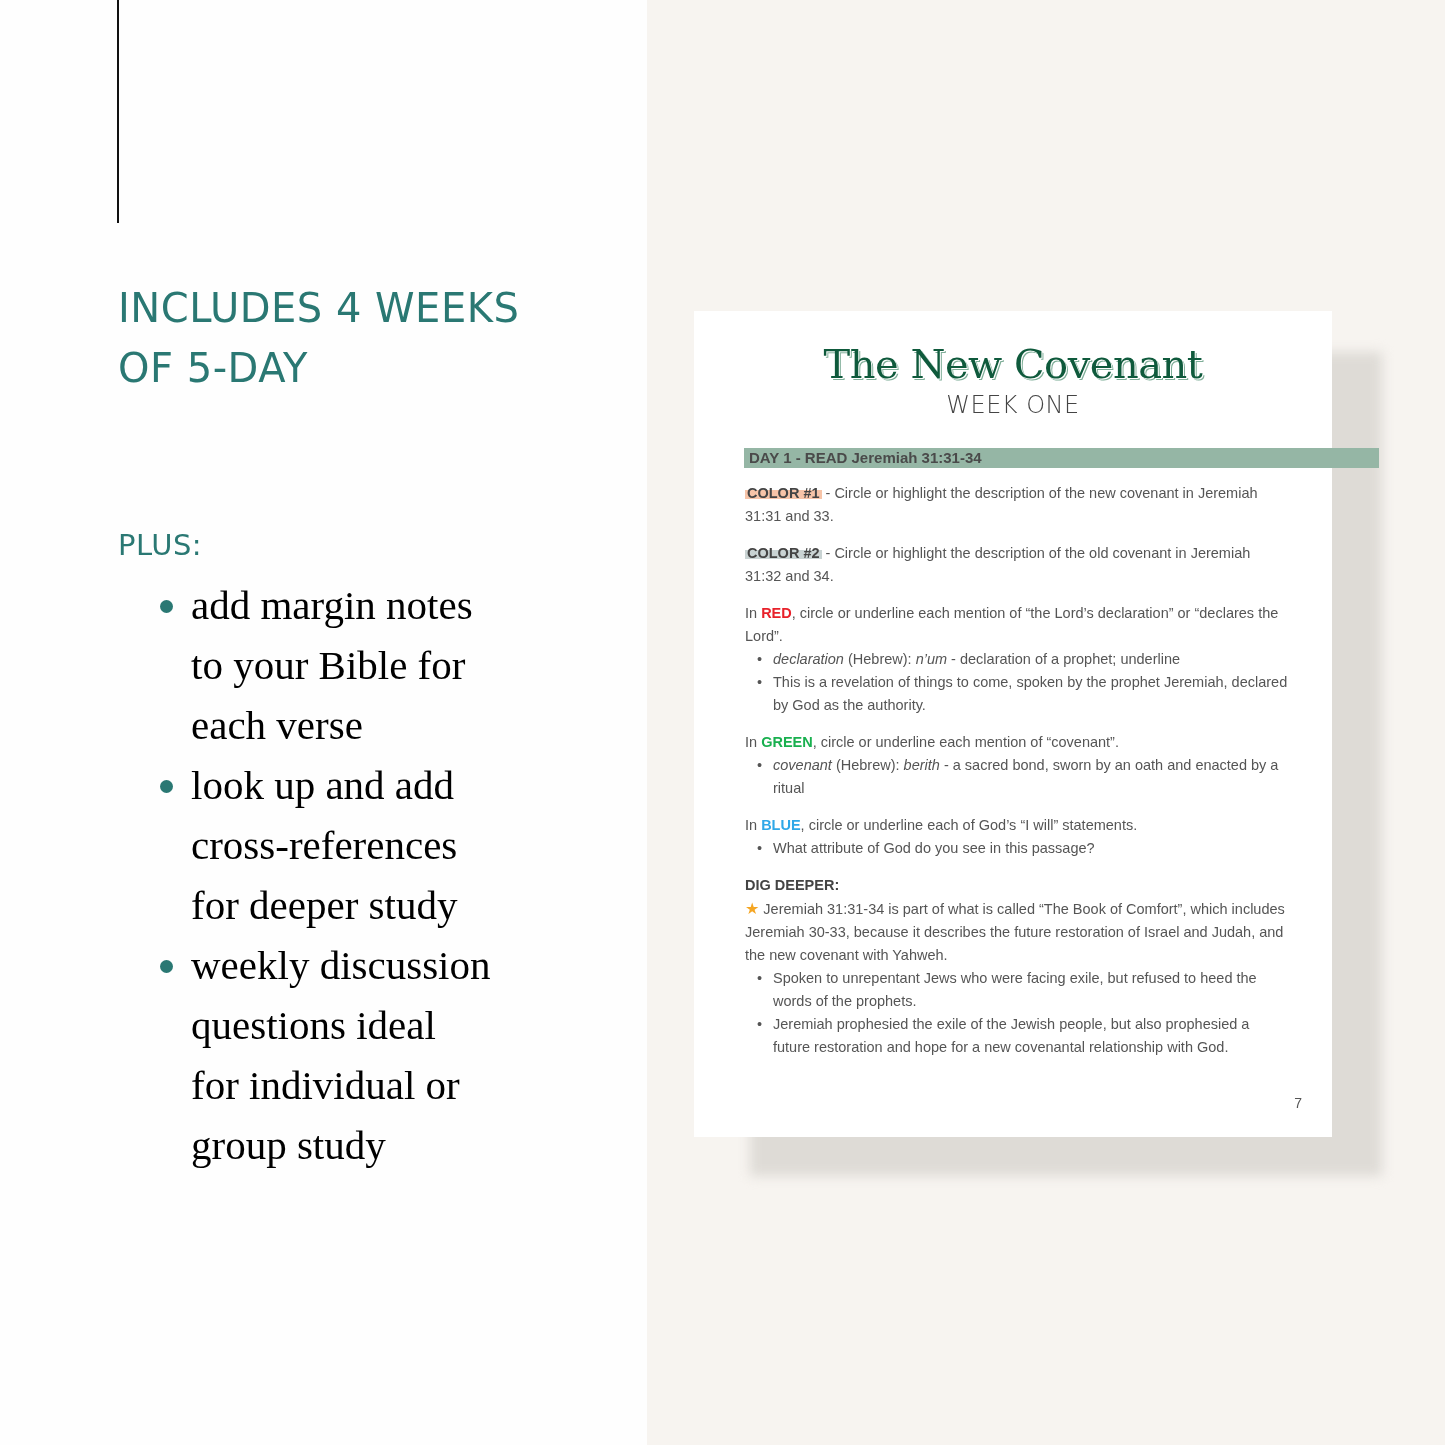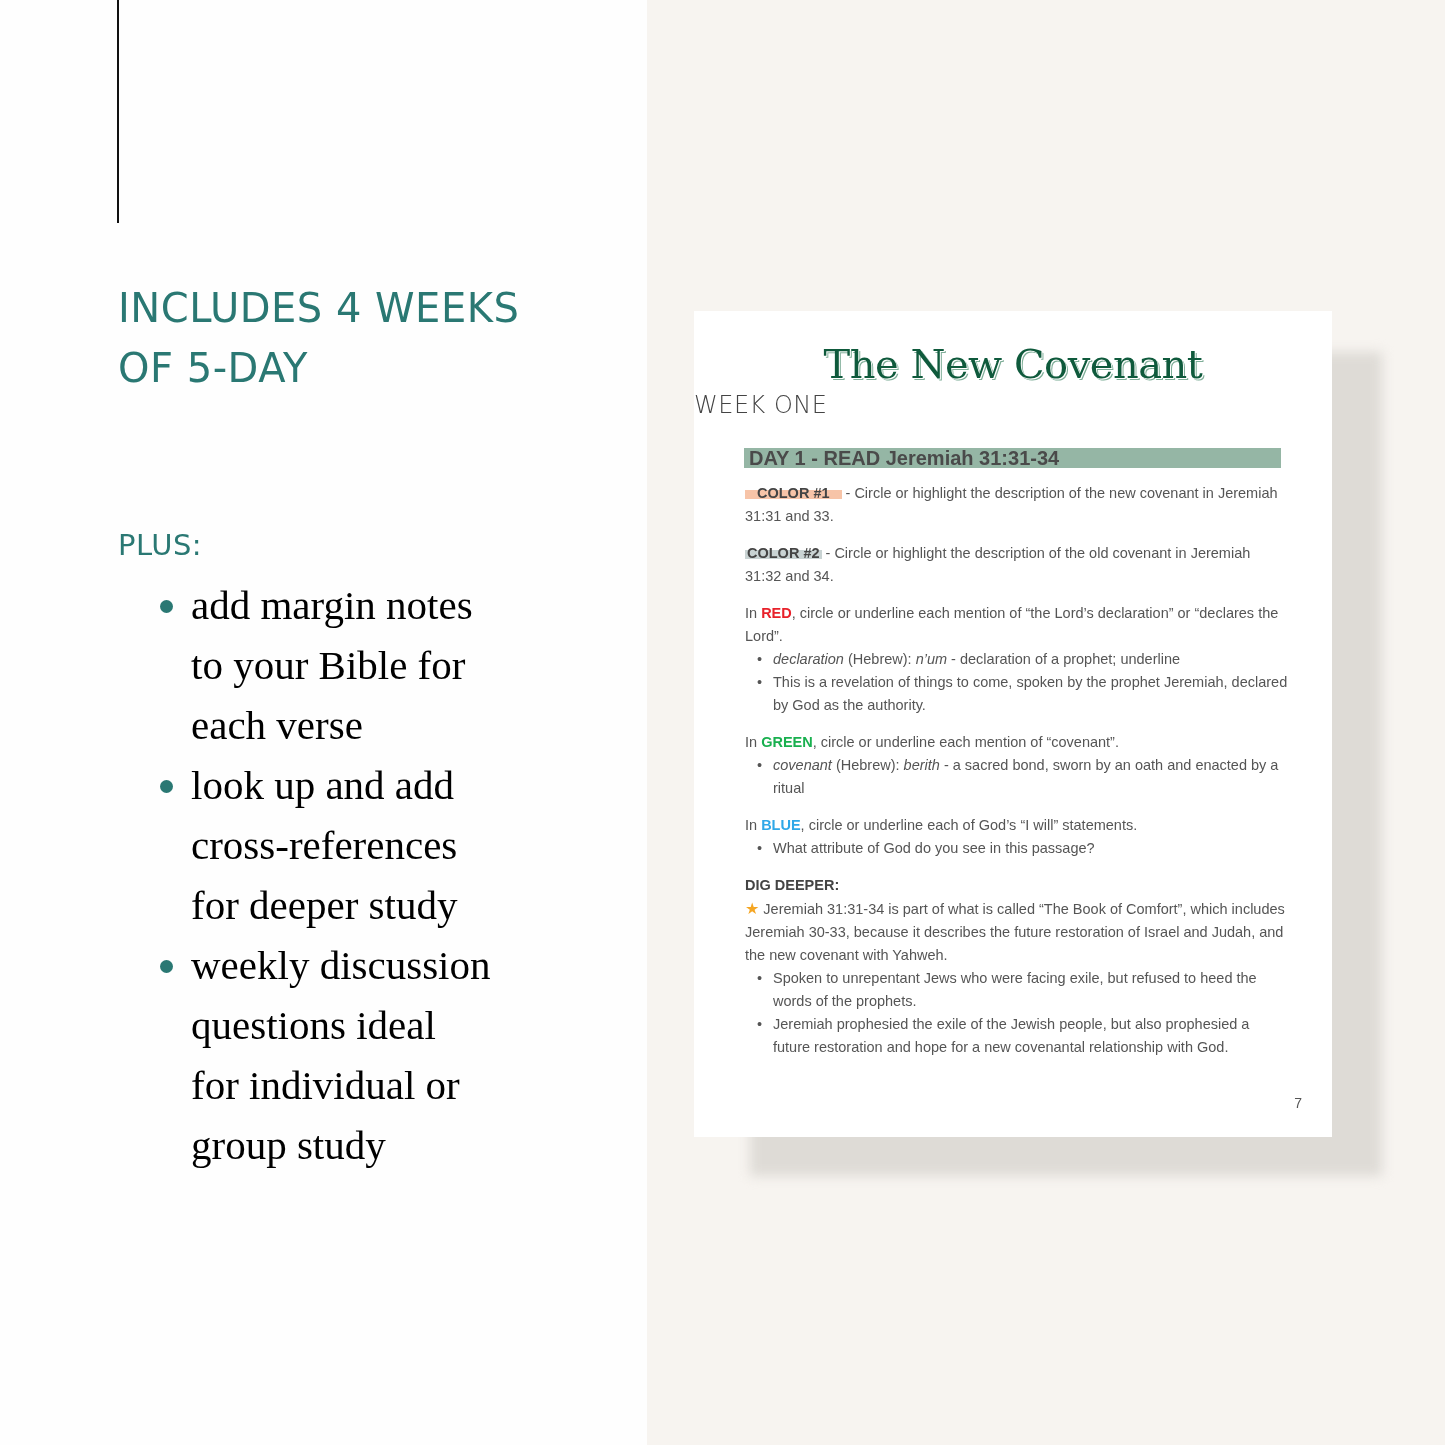--- a/index.html
+++ b/index.html
@@ -14,32 +14,32 @@
   .headline { position: absolute; left: 118px; top: 278px; color: #2a7873; font-family: "DejaVu Sans", sans-serif; font-size: 40px; line-height: 60px; font-weight: normal; letter-spacing: 0.5px; }
   .plus { position: absolute; left: 118px; top: 515px; color: #2a7873; font-family: "DejaVu Sans", sans-serif; font-size: 29px; line-height: 60px; letter-spacing: 0.5px; }
   .features { position: absolute; left: 160px; top: 575px; list-style: none; color: #000000; font-family: Liberation Serif, serif; font-size: 41px; line-height: 60px; width: 440px; }
   .features li { position: relative; padding-left: 31px; }
   .features li .dot { position: absolute; left: 0; top: 25px; width: 13px; height: 13px; border-radius: 50%; background: #2a7873; }
 
   .page-shadow { position: absolute; left: 750px; top: 352px; width: 632px; height: 824px; background: #dedbd6; filter: blur(6px); }
   .page { position: absolute; left: 694px; top: 311px; width: 638px; height: 826px; background: #ffffff; }
 
   .doc-title { position: absolute; left: 0; width: 100%; top: 30px; text-align: center; font-family: "DejaVu Serif", serif; font-weight: normal; font-size: 40px; color: #0f5a3c; letter-spacing: -0.5px; text-shadow: 1px 1px 0 #fff, 2px 2px 0 #7fae98; }
-  .doc-week { position: absolute; left: 0; width: 100%; top: 80px; font-family: "DejaVu Sans", sans-serif; font-size: 24px; color: #444; font-weight: 300; letter-spacing: 0.5px; }
+  .doc-week { position: absolute; left: 0; width: 100%; top: 80px; text-align: center; font-family: "DejaVu Sans", sans-serif; font-size: 24px; color: #444; font-weight: 300; letter-spacing: 0.5px; }
 
-  .day-bar { position: absolute; left: 50px; top: 137px; width: 537px; height: 20px; background: #95b6a5; color: #4a4a4a; font-weight: bold; font-size: 20px; line-height: 20px; padding-left: 5px; font-family: "Liberation Sans", sans-serif; }
+  .day-bar { position: absolute; left: 50px; top: 137px; width: 635px; height: 20px; background: #95b6a5; color: #4a4a4a; font-weight: bold; font-size: 15px; line-height: 20px; padding-left: 5px; font-family: "Liberation Sans", sans-serif; }
 
   .content { position: absolute; left: 51px; top: 171px; width: 545px; color: #555; font-family: "Liberation Sans", sans-serif; font-size: 14.5px; line-height: 23px; }
   .content p { margin-bottom: 14px; }
   .content ul { list-style: none; margin-top: 0; }
   .content ul li { position: relative; padding-left: 28px; }
   .content ul li::before { content: "•"; position: absolute; left: 12px; top: 0; color: #555; }
   .content .sec { margin-bottom: 14px; }
   .content .sec p { margin-bottom: 0; }
-  .hl1 { font-weight: bold; color: #444; background: linear-gradient(transparent 30%, #f7c4a8 30%, #f7c4a8 85%, transparent 85%); padding: 0 12px; }
+  .hl1 { font-weight: bold; color: #444; background: linear-gradient(transparent 30%, #f7c4a8 30%, #f7c4a8 85%, transparent 85%); padding: 0 2px; }
   .hl2 { font-weight: bold; color: #444; background: linear-gradient(transparent 30%, #c9d3d3 30%, #c9d3d3 85%, transparent 85%); padding: 0 2px; }
   .red { color: #e8212a; font-weight: bold; }
   .green { color: #19b04f; font-weight: bold; }
   .blue { color: #2fa8e8; font-weight: bold; }
   .it { font-style: italic; }
   .dig { font-weight: bold; color: #444; }
   .star { color: #f5a623; font-size: 16px; }
   .page-num { position: absolute; right: 30px; bottom: 26px; font-size: 14px; color: #555; }
 </style>
 </head>

